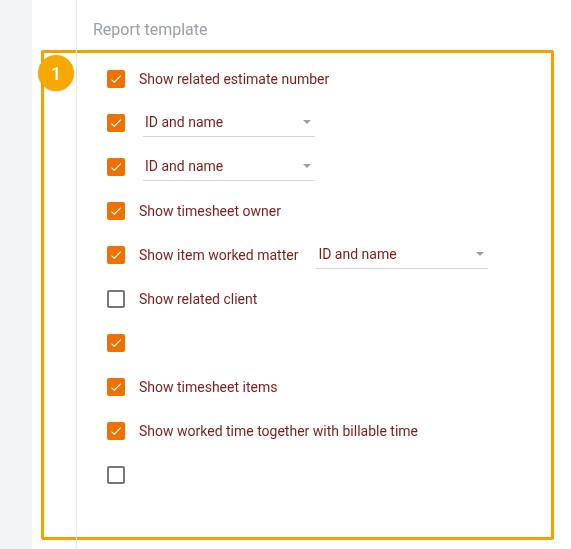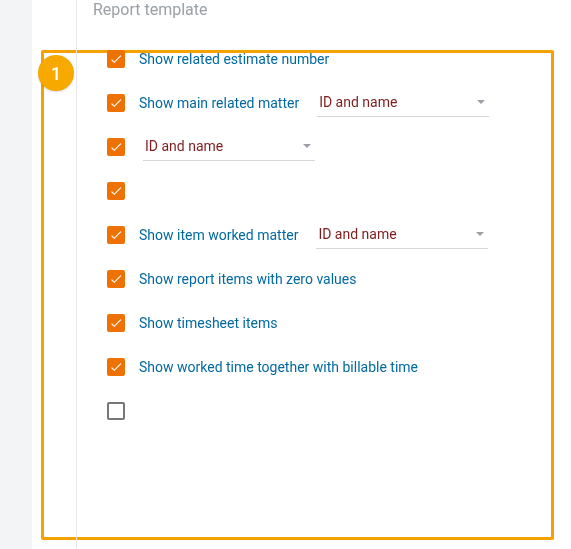--- a/index.html
+++ b/index.html
@@ -17,20 +17,21 @@
     left: 0; top: 0;
     width: 32px; height: 100%;
     background: #f3f4f6;
   }
   .panel {
     position: absolute;
     left: 76px; top: 0;
     width: 484px;
     border-left: 1px solid #e5e7eb;
     padding-left: 16px;
+    padding-top: 20px;
     height: 100%;
   }
   .section-title {
     color: #9aa0a6;
     font-size: 16px;
     font-weight: 400;
     margin-bottom: 18px;
     padding-left: 0;
   }
   .highlight-box {
@@ -84,21 +85,21 @@
   }
   .checkbox.unchecked {
     border-color: #777;
   }
   .checkbox svg {
     width: 14px; height: 14px;
     display: block;
   }
   .check-label {
     font-size: 14px;
-    color: #0369a1;
+    color: #7f1d1d;
   }
   .select {
     flex: 1;
     max-width: 172px;
     height: 28px;
     border-bottom: 1px solid #d7d7d7;
     display: flex;
     align-items: center;
     justify-content: space-between;
     padding: 0 4px 2px 2px;
@@ -132,21 +133,20 @@
           </svg>
         </div>
         <span class="check-label">Show related estimate number</span>
       </div>
       <div class="row">
         <div class="checkbox checked">
           <svg viewBox="0 0 24 24">
             <path fill="#fff" d="M9 16.17l-3.88-3.88L3.7 13.7 9 19l12-12-1.41-1.41z"></path>
           </svg>
         </div>
-        <span class="check-label">Show main related matter</span>
         <div class="select">
           <span>ID and name</span>
           <span class="caret"></span>
         </div>
       </div>
       <div class="row">
         <div class="checkbox checked">
           <svg viewBox="0 0 24 24">
             <path fill="#fff" d="M9 16.17l-3.88-3.88L3.7 13.7 9 19l12-12-1.41-1.41z"></path>
           </svg>
@@ -155,40 +155,44 @@
           <span>ID and name</span>
           <span class="caret"></span>
         </div>
       </div>
       <div class="row">
         <div class="checkbox checked">
           <svg viewBox="0 0 24 24">
             <path fill="#fff" d="M9 16.17l-3.88-3.88L3.7 13.7 9 19l12-12-1.41-1.41z"></path>
           </svg>
         </div>
+        <span class="check-label">Show timesheet owner</span>
       </div>
       <div class="row">
         <div class="checkbox checked">
           <svg viewBox="0 0 24 24">
             <path fill="#fff" d="M9 16.17l-3.88-3.88L3.7 13.7 9 19l12-12-1.41-1.41z"></path>
           </svg>
         </div>
         <span class="check-label">Show item worked matter</span>
         <div class="select">
           <span>ID and name</span>
           <span class="caret"></span>
         </div>
       </div>
       <div class="row">
-        <div class="checkbox checked">
-          <svg viewBox="0 0 24 24">
-            <path fill="#fff" d="M9 16.17l-3.88-3.88L3.7 13.7 9 19l12-12-1.41-1.41z"></path>
-          </svg>
-        </div>
-        <span class="check-label">Show report items with zero values</span>
+        <div class="checkbox unchecked"></div>
+        <span class="check-label">Show related client</span>
+      </div>
+      <div class="row">
+        <div class="checkbox checked">
+          <svg viewBox="0 0 24 24">
+            <path fill="#fff" d="M9 16.17l-3.88-3.88L3.7 13.7 9 19l12-12-1.41-1.41z"></path>
+          </svg>
+        </div>
       </div>
       <div class="row">
         <div class="checkbox checked">
           <svg viewBox="0 0 24 24">
             <path fill="#fff" d="M9 16.17l-3.88-3.88L3.7 13.7 9 19l12-12-1.41-1.41z"></path>
           </svg>
         </div>
         <span class="check-label">Show timesheet items</span>
       </div>
       <div class="row">

